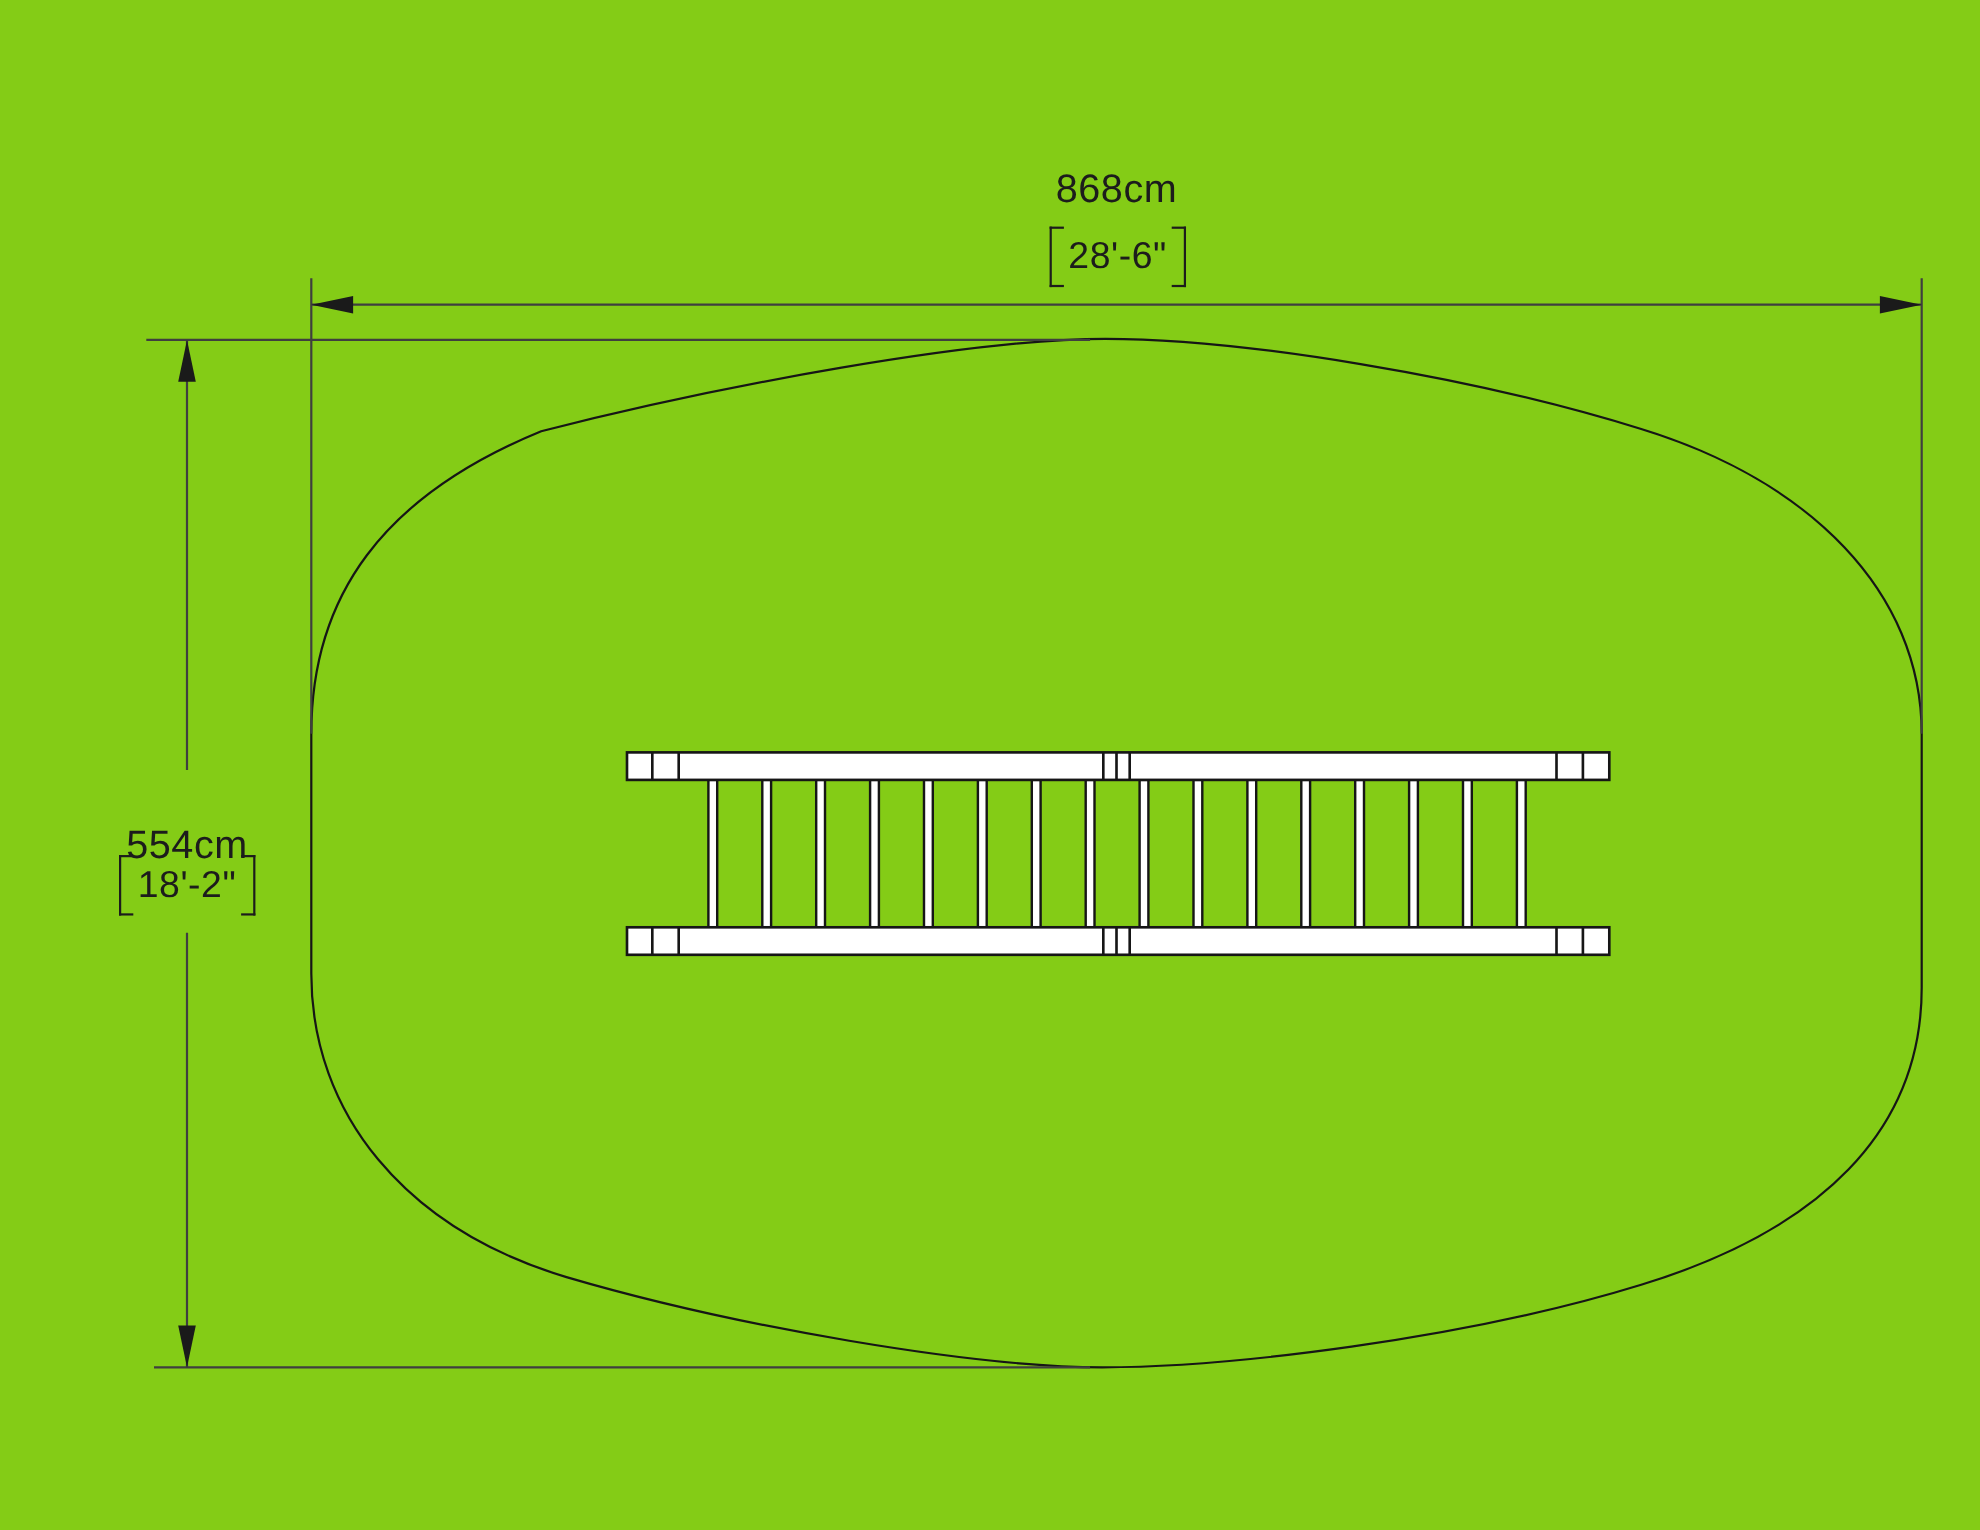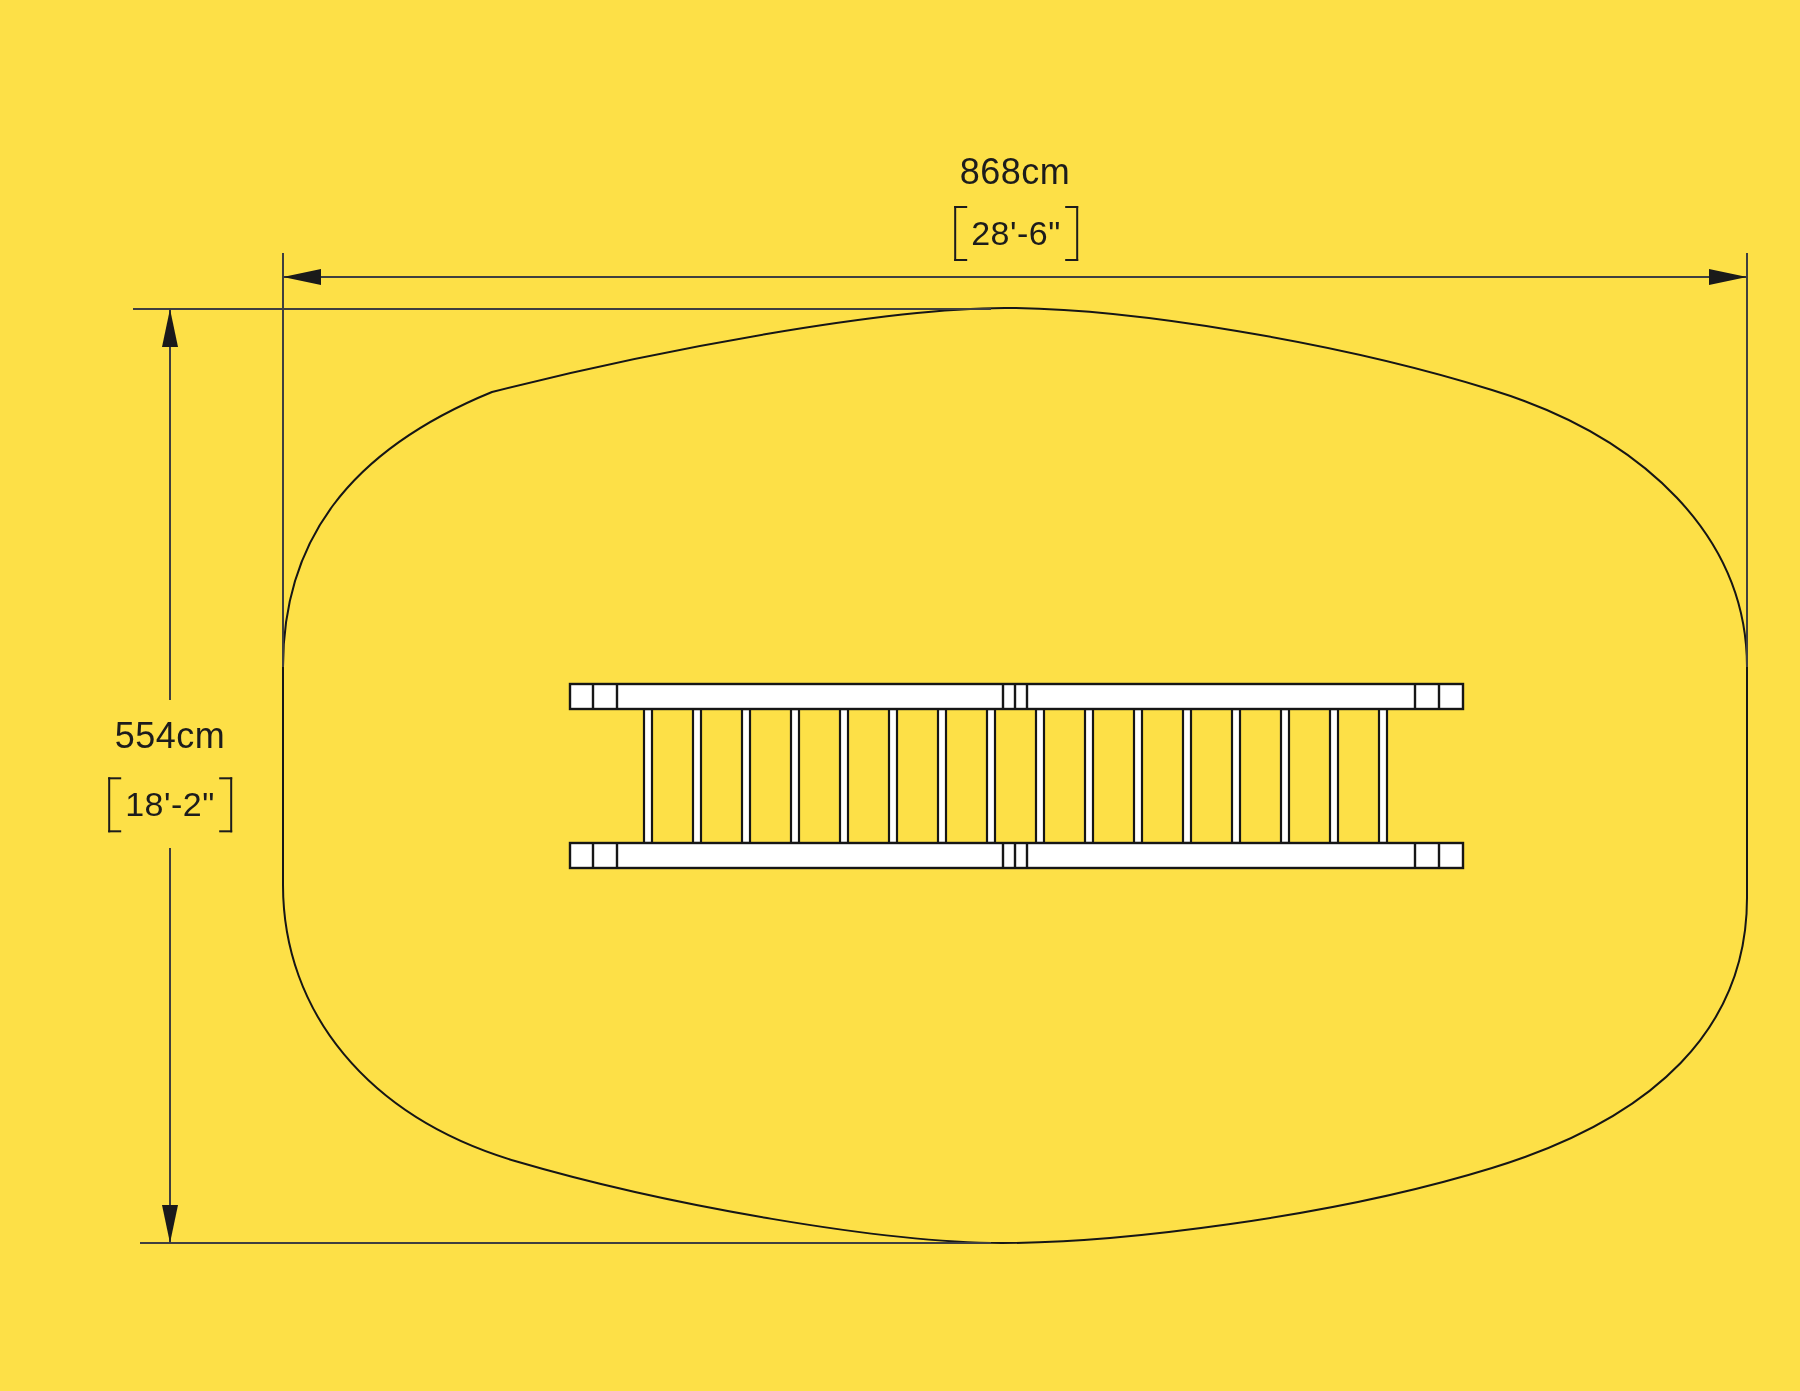--- a/index.html
+++ b/index.html
@@ -4,21 +4,21 @@
 <style>
   html, body {
     margin: 0;
     padding: 0;
     background: #ffffff;
   }
   #canvas {
     position: relative;
     width: 1800px;
     height: 1391px;
-    background: #fde047;
+    background: #84cc16;
     overflow: hidden;
     font-family: "Liberation Sans", sans-serif;
   }
   #drawing-svg {
     position: absolute;
     left: 0;
     top: 0;
   }
   .dim-label {
     position: absolute;
@@ -29,21 +29,21 @@
     white-space: nowrap;
     line-height: 1.1;
   }
   .metric-width {
     left: 1015px;
     top: 152px;
     transform: translateX(-50%);
   }
   .metric-height {
     left: 170px;
-    top: 736px;
+    top: 768px;
     transform: translate(-50%, -50%);
     text-align: center;
   }
   .imperial-label {
     position: absolute;
     font-size: 34px;
     font-weight: 400;
     letter-spacing: 0.5px;
     color: #1c1c1c;
     white-space: nowrap;

